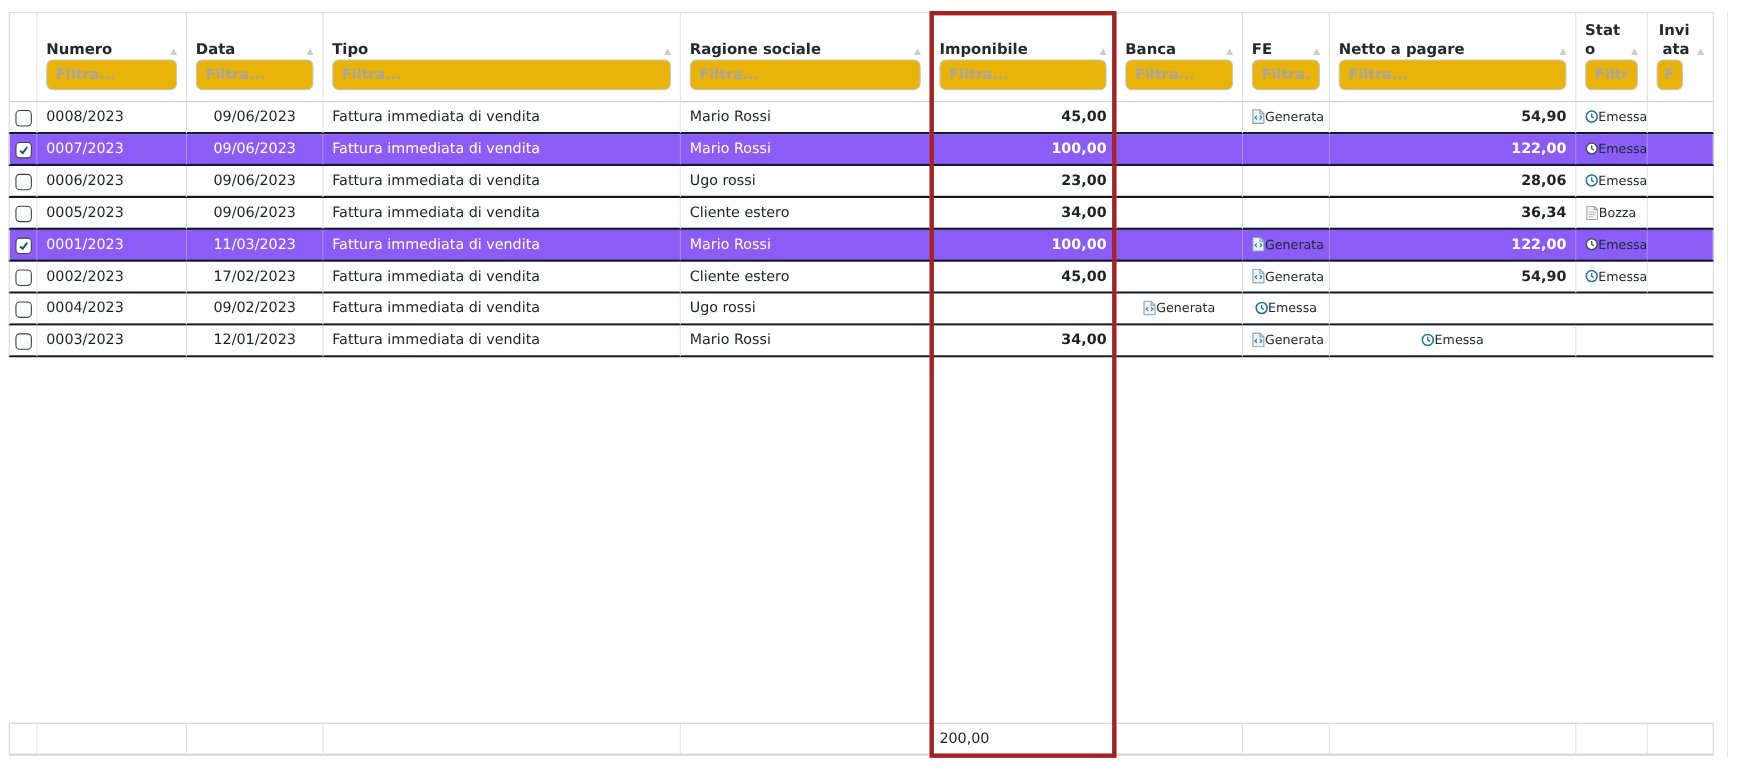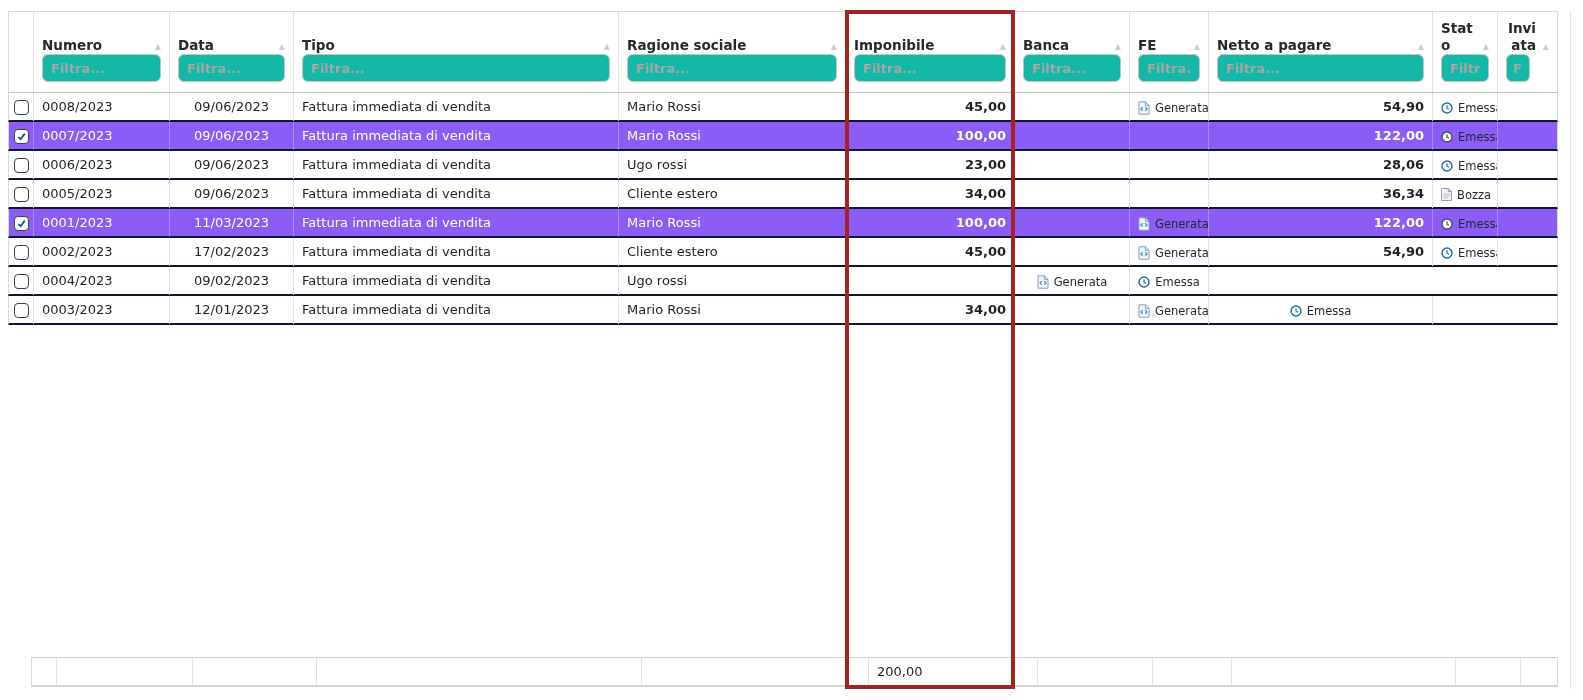--- a/index.html
+++ b/index.html
@@ -11,21 +11,21 @@
     border-left:1px solid #d9d9d9;border-right:1px solid #d9d9d9;box-sizing:border-box;background:#fff;}
 
   
   .header-row{border-top:1px solid #d9d9d9;border-bottom:1px solid #c4c4c4;}
   .hc{border-right:1px solid #e2e2e2;box-sizing:border-box;padding:8px 8px 10px;display:flex;flex-direction:column;justify-content:flex-end;overflow:hidden;}
   .hc:last-child{border-right:none;}
   .hlab{display:flex;align-items:flex-end;min-height:34px;font-weight:bold;font-size:13.5px;line-height:17px;color:#24292e;}
   .hlab .lbl{overflow-wrap:anywhere;}
   .sort{margin-left:auto;font-size:8px;color:#c9ced2;padding-left:3px;line-height:14px;}
   .filter{height:28px;border:1px solid #c6c6c6;border-radius:6px;box-sizing:border-box;
-    padding:0 8px;font-family:inherit;font-size:13px;font-weight:bold;color:#444;width:100%;min-width:0;background:#14b8a6;}
+    padding:0 8px;font-family:inherit;font-size:13px;font-weight:bold;color:#444;width:100%;min-width:0;background:#eab308;}
   .filter::placeholder{color:#a6a6a6;font-weight:bold;opacity:1;}
   .hc-inviata .lbl{max-width:30px;text-align:right;}
   .hc-inviata .filter{width:24px;padding:0 6px;}
   .hc-cb{border-right:1px solid #e2e2e2;}
 
   
   .brow{height:29px;border-bottom:2px solid #0f172a;cursor:pointer;}
   .c{border-right:1px solid #e2e2e2;box-sizing:border-box;height:28px;line-height:28px;
     padding:0 8px;font-size:13px;white-space:nowrap;overflow:hidden;}
   .c:last-child{border-right:none;}
@@ -34,29 +34,29 @@
   .c.cbcol{padding:0;display:flex;align-items:center;justify-content:center;}
   .brow.selected{background:#8b5cf6;color:#fff;}
   .brow.selected .c{border-right-color:rgba(255,255,255,0.28);}
 
   
   .cb{width:13px;height:13px;border:1.5px solid #3c4043;border-radius:4px;background:#fff;
     display:inline-flex;align-items:center;justify-content:center;box-sizing:content-box;}
   .cb svg{display:block;}
 
   
-  .badge{display:inline-flex;align-items:center;gap:5px;font-size:11.5px;color:#24292e;line-height:normal;vertical-align:middle;}
+  .badge{display:inline-flex;align-items:center;gap:0;font-size:11.5px;color:#24292e;line-height:normal;vertical-align:middle;}
   .brow.selected .badge{color:#222a30;}
   .stato-icon{color:#1d6fa5;display:inline-flex;}
   .brow.selected .stato-icon{color:#44505a;}
   .fe-icon,.draft-icon{display:inline-flex;}
 
   
   .spacer{height:332px;background:#fff;}
-  .footer-row{height:30px;border-top:1px solid #d0d0d0;border-bottom:2px solid #d5d5d5;margin-left:23px;}
+  .footer-row{height:30px;border-top:1px solid #d0d0d0;border-bottom:2px solid #d5d5d5;}
   .fc{border-right:1px solid #e2e2e2;box-sizing:border-box;height:28px;line-height:28px;padding:0 8px;font-size:13px;overflow:hidden;white-space:nowrap;}
   .fc:last-child{border-right:none;}
 
   
   .hl-rect{position:absolute;left:845px;top:10px;width:170px;height:679px;
     border:4px solid #a42222;box-sizing:border-box;pointer-events:none;z-index:10;}
 
   .right-edge{position:absolute;left:1570px;top:11px;width:0;height:678px;border-left:1px solid #e6e6e6;}
 </style>
 </head>

